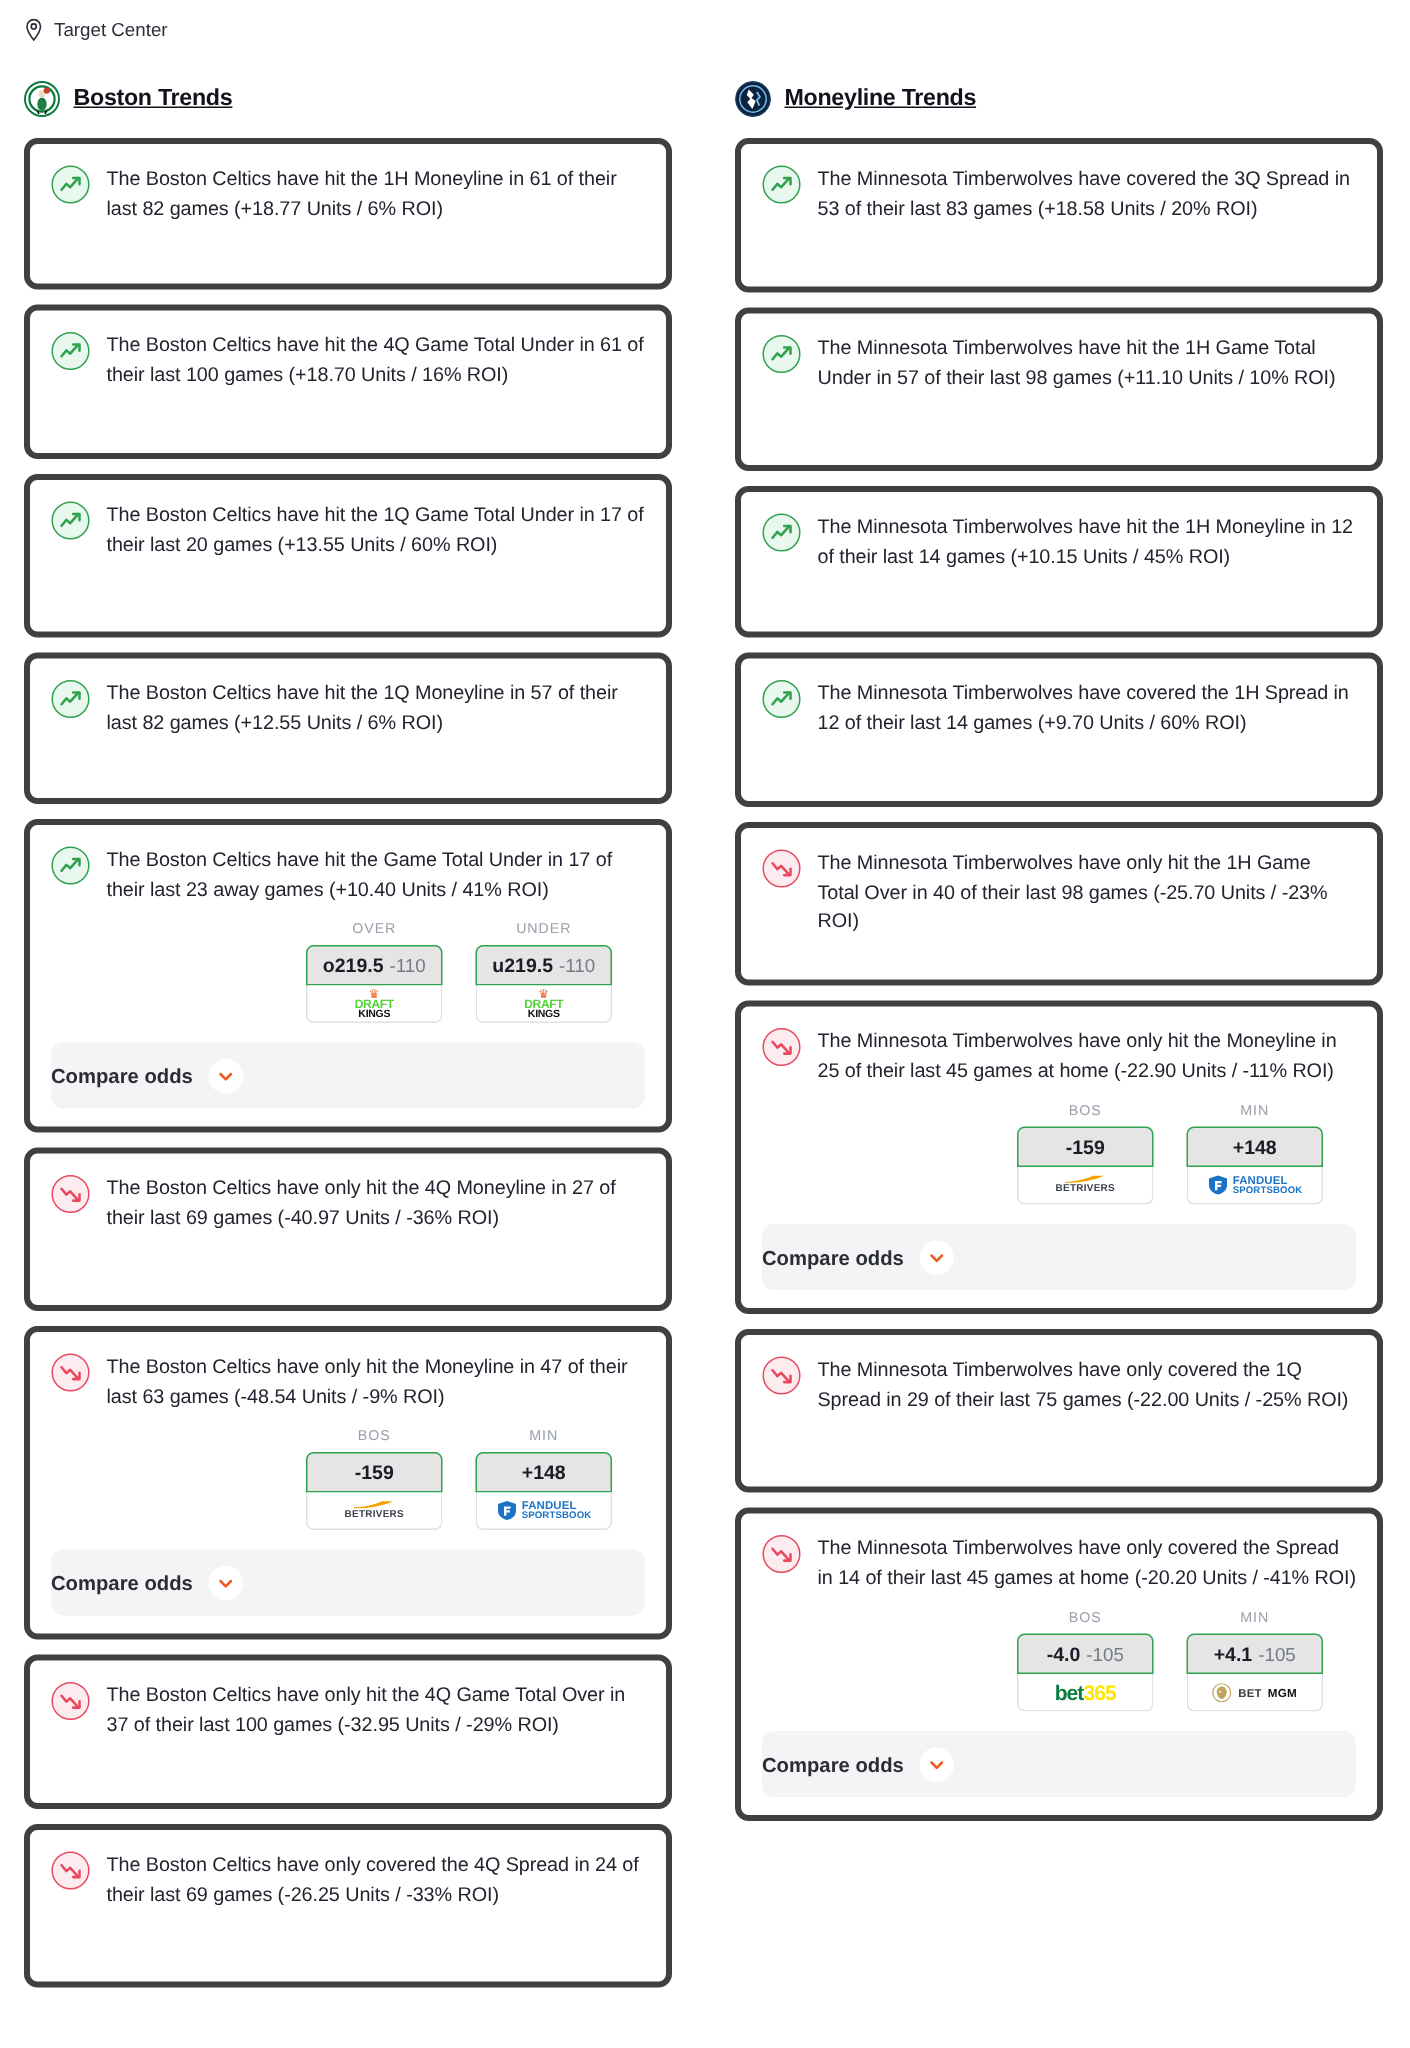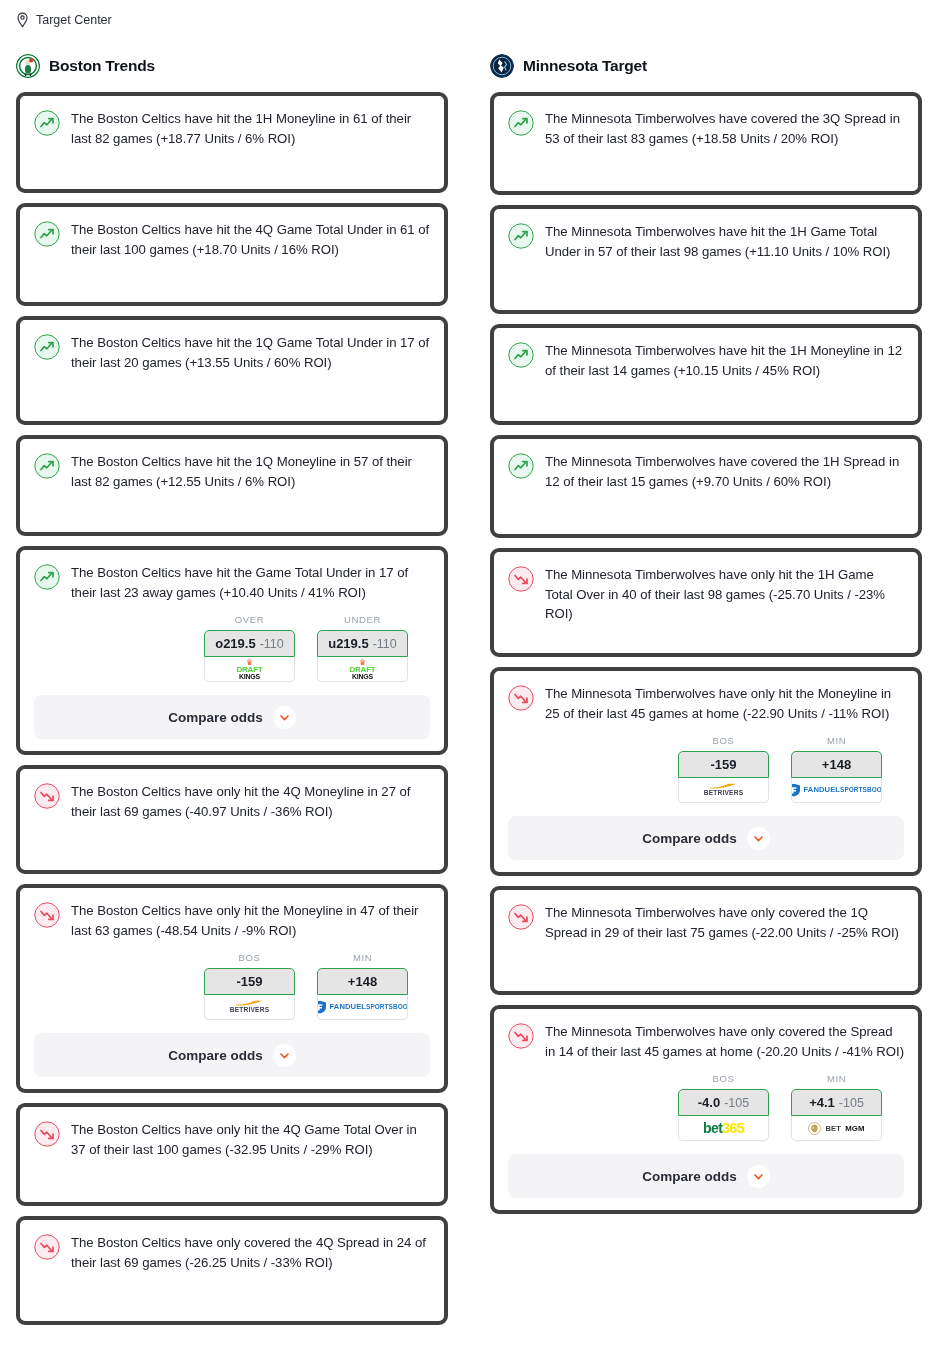--- a/index.html
+++ b/index.html
@@ -45,20 +45,21 @@
     align-items: center;
     gap: 9px;
     height: 28px;
     margin-bottom: 12px;
   }
   .col-head-title {
     font-size: 15.5px;
     font-weight: 700;
     color: #10131c;
     letter-spacing: -0.2px;
+    text-decoration: underline;
   }
   .team-logo { width: 24px; height: 24px; flex: none; display: block; border-radius: 50%; }
 
   
   .card {
     border: 4px solid #404040;
     border-radius: 9px;
     background: #fff;
     padding: 13px 14px 12px 14px;
     margin-bottom: 10px;
@@ -122,42 +123,41 @@
   .logo-dk .crown { font-size: 8px; color: #f05a22; margin-bottom: -1px; }
   .logo-dk .t1 { font-size: 8px; font-weight: 800; color: #53d337; letter-spacing: -0.2px; }
   .logo-dk .t2 { font-size: 7px; font-weight: 800; color: #111; letter-spacing: -0.2px; margin-top: -1px; }
 
   .logo-br { display:flex; flex-direction:column; align-items:center; line-height:1; }
   .logo-br .swoosh { width: 28px; height: 6px; display:block; }
   .logo-br .txt { font-size: 6.6px; font-weight: 800; color: #3a3f4a; letter-spacing: 0.2px; margin-top: 1px; }
 
   .logo-fd { display:flex; align-items:center; gap: 3px; }
   .logo-fd .shield { width: 14px; height: 14px; display:block; }
-  .logo-fd .fd-txt { display:flex; line-height:1; }
+  .logo-fd .fd-txt { display:flex; flex-direction:column; line-height:1; }
   .logo-fd .fd1 { font-size: 7.6px; font-weight: 800; color: #1a73c8; letter-spacing: 0.1px; }
   .logo-fd .fd2 { font-size: 6.4px; font-weight: 800; color: #1a73c8; letter-spacing: 0.1px; margin-top: 1px; }
 
   .logo-b365 { font-size: 14px; font-weight: 800; letter-spacing: -0.6px; line-height: 1; }
   .logo-b365 .g { color: #0a7c3f; }
   .logo-b365 .y { color: #ffe500; }
 
   .logo-mgm { display:flex; align-items:center; gap: 4px; }
   .logo-mgm .lion { width: 13px; height: 13px; display:block; }
   .logo-mgm .m1 { font-size: 7.6px; font-weight: 600; color: #3d3d3d; letter-spacing: 0.2px; }
   .logo-mgm .m2 { font-size: 7.8px; font-weight: 800; color: #111; letter-spacing: 0.1px; }
 
   
   .compare {
     margin-top: 13px;
     background: #f4f4f6;
     border-radius: 8px;
     height: 44px;
     display: flex;
     align-items: center;
-    justify-content: center;
     gap: 10px;
     cursor: pointer;
   }
   .compare-label { font-size: 13.5px; font-weight: 700; color: #2a2d36; }
   .chev-circle {
     width: 23px; height: 23px; border-radius: 50%;
     background: #fff;
     display: flex; align-items: center; justify-content: center;
   }
   .chev-circle svg { width: 11px; height: 11px; display:block; }
@@ -386,21 +386,21 @@
       <div class="col">
         <div class="col-head">
           <span>
             <svg class="team-logo" viewBox="0 0 24 24" xmlns="http://www.w3.org/2000/svg">
               <circle cx="12" cy="12" r="11.5" fill="#0c2340" stroke="#1b3f63" stroke-width="1"></circle>
               <circle cx="12" cy="12" r="8.8" fill="none" stroke="#78bde8" stroke-width="1"></circle>
               <path d="M9.2 5.6 L12.6 9.2 L11 11.4 L13.8 13.4 L11.6 18.6 L8.2 14.2 L10.2 11.8 L7.8 9.4 Z" fill="#ffffff"></path>
               <path d="M14.6 7.4 L16.6 10.6 L14.6 12.8 L16.2 16.4" fill="none" stroke="#78bde8" stroke-width="1.2"></path>
             </svg>
           </span>
-          <span class="col-head-title">Minnesota Target</span>
+          <span class="col-head-title">Moneyline Trends</span>
         </div>
         <div class="card h-b">
           <div class="card-top">
             <span>
               <svg class="trend-icon" viewBox="0 0 26 26" xmlns="http://www.w3.org/2000/svg">
                 <circle cx="13" cy="13" r="12.2" fill="#e9f8ee" stroke="#30a14e" stroke-width="1"></circle>
                 <polyline points="7,16.5 10.3,12.6 12.8,14.8 18.2,8.8" fill="none" stroke="#30a14e" stroke-width="1.7" stroke-linecap="round" stroke-linejoin="round"></polyline>
                 <polyline points="14.8,8.6 19,8.6 19,12.8" fill="none" stroke="#30a14e" stroke-width="1.7" stroke-linecap="round" stroke-linejoin="round"></polyline>
               </svg>
             </span>
@@ -433,21 +433,21 @@
         </div>
         <div class="card h-b">
           <div class="card-top">
             <span>
               <svg class="trend-icon" viewBox="0 0 26 26" xmlns="http://www.w3.org/2000/svg">
                 <circle cx="13" cy="13" r="12.2" fill="#e9f8ee" stroke="#30a14e" stroke-width="1"></circle>
                 <polyline points="7,16.5 10.3,12.6 12.8,14.8 18.2,8.8" fill="none" stroke="#30a14e" stroke-width="1.7" stroke-linecap="round" stroke-linejoin="round"></polyline>
                 <polyline points="14.8,8.6 19,8.6 19,12.8" fill="none" stroke="#30a14e" stroke-width="1.7" stroke-linecap="round" stroke-linejoin="round"></polyline>
               </svg>
             </span>
-            <div class="trend-text">The Minnesota Timberwolves have covered the 1H Spread in 12 of their last 15 games (+9.70 Units / 60% ROI)</div>
+            <div class="trend-text">The Minnesota Timberwolves have covered the 1H Spread in 12 of their last 14 games (+9.70 Units / 60% ROI)</div>
           </div>
         </div>
         <div class="card h-c">
           <div class="card-top">
             <span>
               <svg class="trend-icon" viewBox="0 0 26 26" xmlns="http://www.w3.org/2000/svg">
                 <circle cx="13" cy="13" r="12.2" fill="#fdecef" stroke="#e8495f" stroke-width="1"></circle>
                 <polyline points="7,9.5 10.3,13.4 12.8,11.2 18.2,17.2" fill="none" stroke="#e8495f" stroke-width="1.7" stroke-linecap="round" stroke-linejoin="round"></polyline>
                 <polyline points="14.8,17.4 19,17.4 19,13.2" fill="none" stroke="#e8495f" stroke-width="1.7" stroke-linecap="round" stroke-linejoin="round"></polyline>
               </svg>

